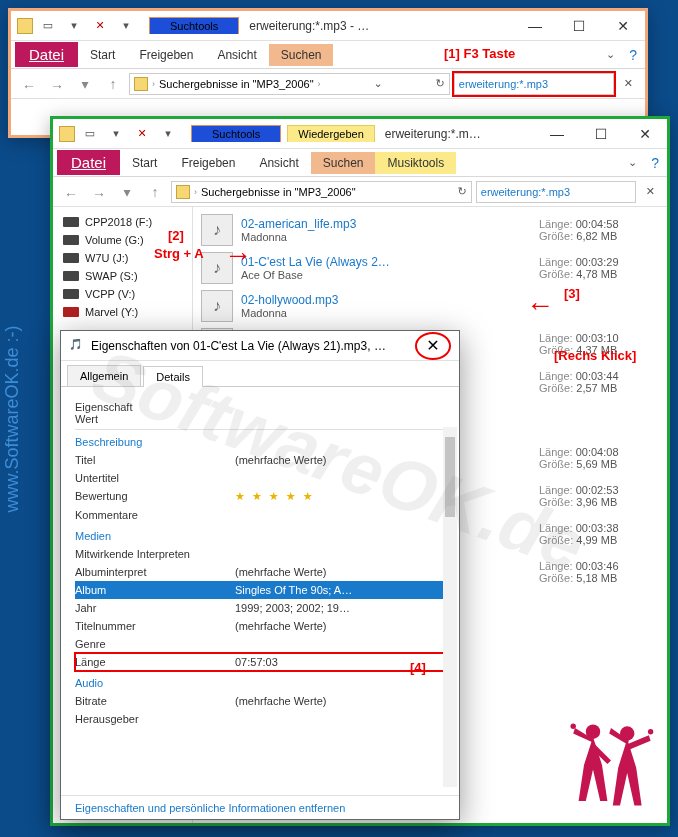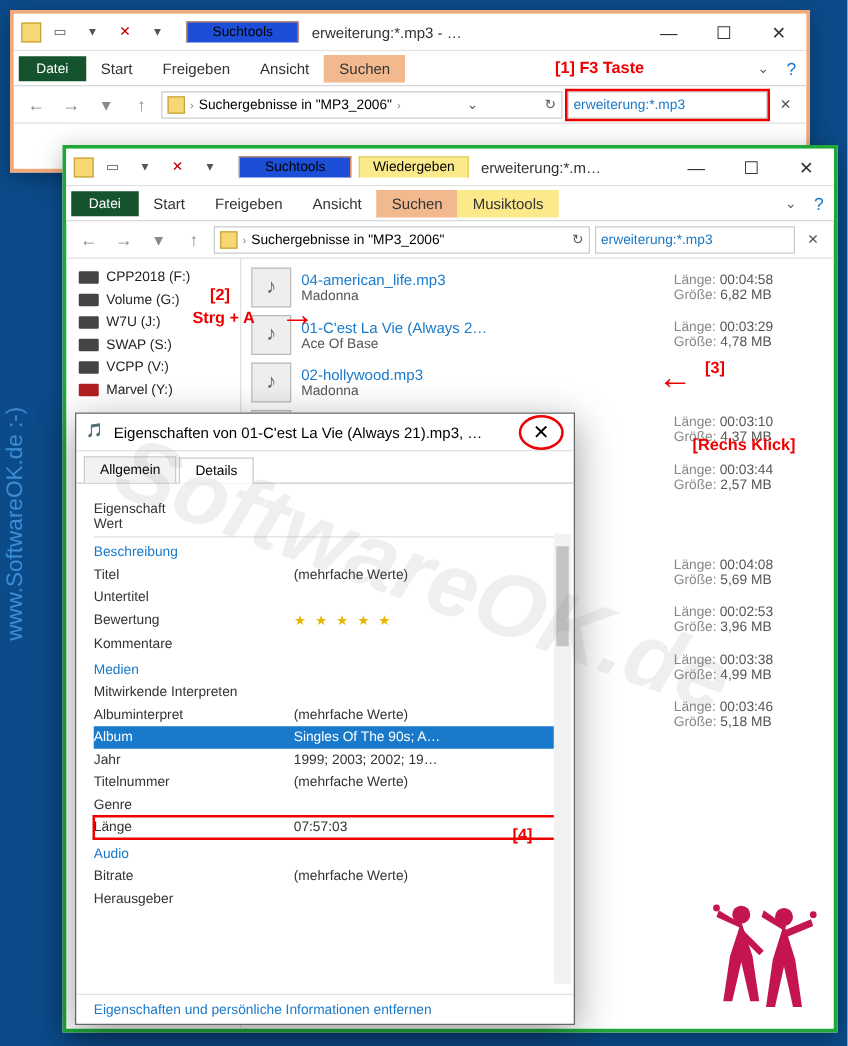--- a/index.html
+++ b/index.html
@@ -16,21 +16,21 @@
 .tb-icon { width: 16px; height: 16px; background: #f7d774; border: 1px solid #c7a43a; }
 .tb-btn { width: 22px; height: 22px; display: flex; align-items: center; justify-content: center; color: #555; }
 .tb-title { flex: 1; padding-left: 10px; font-size: 12px; color: #333; white-space: nowrap; overflow: hidden; text-overflow: ellipsis; }
 .tb-ctrls { display: flex; }
 .tb-ctrl { width: 44px; height: 30px; display: flex; align-items: center; justify-content: center; font-size: 14px; color: #333; }
 
 .searchtools-tab { background: #1d4ed8; padding: 2px 20px; font-size: 11px; border: 1px solid #d89060; border-bottom: none; margin-left: 6px; }
 .musictools-tab { background: #fcea8a; padding: 2px 10px; font-size: 11px; border: 1px solid #e0cd60; border-bottom: none; margin-left: 6px; }
 
 .ribbon { display: flex; align-items: center; height: 28px; background: #fff; border-bottom: 1px solid #d8d8d8; padding-left: 4px; }
-.ribbon .file { background: #14532d; color: #fff; padding: 4px 14px; font-size: 11px; }
+.ribbon .file { background: #be185d; color: #fff; padding: 4px 14px; font-size: 15px; text-decoration: underline; }
 .ribbon .tab { padding: 4px 12px; font-size: 12px; color: #333; }
 .ribbon .tab.search { background: #f2b98e; }
 .ribbon .tab.music { background: #fcea8a; }
 .ribbon .spacer { flex: 1; }
 .ribbon .help { color: #1979ca; padding: 0 8px; font-size: 14px; }
 .ribbon .chev { padding: 0 6px; color: #555; }
 
 .addrbar { display: flex; align-items: center; height: 30px; padding: 4px 6px; gap: 4px; border-bottom: 1px solid #e0e0e0; }
 .nav-btn { width: 24px; height: 24px; display: flex; align-items: center; justify-content: center; color: #888; font-size: 14px; }
 .addr-box { flex: 1; display: flex; align-items: center; border: 1px solid #ccc; height: 22px; padding: 0 4px; gap: 4px; }
@@ -207,21 +207,21 @@
           </div>
       <div class="side-item">
             <span class="drv special"></span>
             <span>Marvel (Y:)</span>
           </div>
     </div>
     <div class="filelist" id="filelist">
           <div class="file-row">
             <div class="file-ic audio"></div>
             <div class="file-info">
-              <div class="file-name">04-american_life.mp3</div>
+              <div class="file-name">02-american_life.mp3</div>
               <div class="file-artist">Madonna</div>
             </div>
             <div class="file-meta">
               <div><span class="lab">Länge:</span> 00:04:58</div>
               <div><span class="lab">Größe:</span> 6,82 MB</div>
             </div>
           </div>
           <div class="file-row">
             <div class="file-ic audio"></div>
             <div class="file-info">

